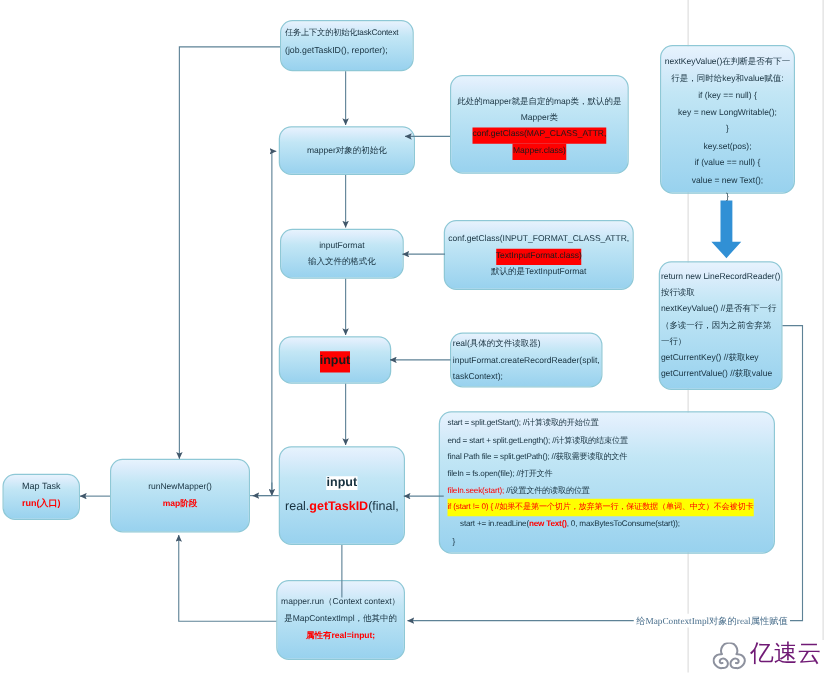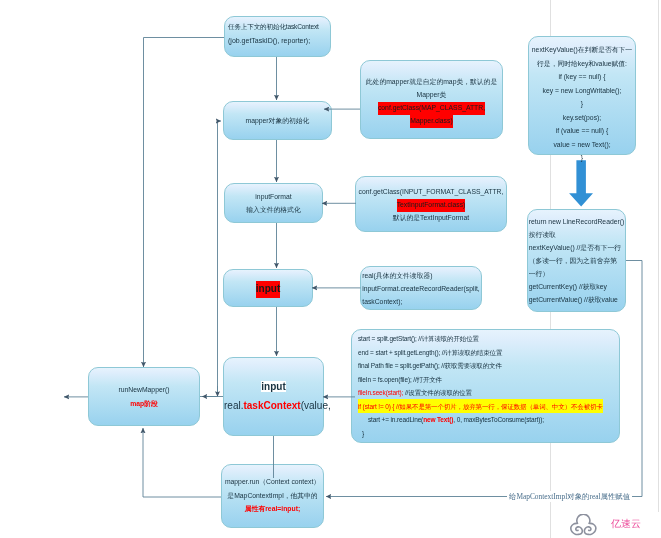--- a/index.html
+++ b/index.html
@@ -97,24 +97,30 @@
 
   <div class="node" style="left:223px;top:269px;width:90px;height:38px;font-size:10px;font-weight:bold">
     <div class="inner">
       <span class="hl-red">input</span>
     </div>
   </div>
 
   <div class="node" style="left:223px;top:357px;width:101px;height:79px;font-size:10px;line-height:18.5px">
     <div class="inner">
       <div><span class="hl-white" style="font-weight:bold">input</span></div>
-      <div><span>real.</span><span class="red">taskContext</span><span>(value,</span></div>
-    </div>
-  </div>
-
+      <div><span>real.</span><span class="red">getTaskID</span><span>(final,</span></div>
+    </div>
+  </div>
+
+  <div class="node" style="left:2px;top:379px;width:62px;height:37px;font-size:7.2px;line-height:13.6px;padding-bottom:3px">
+    <div class="inner">
+      <div>Map Task</div>
+      <div class="red">run(入口)</div>
+    </div>
+  </div>
 
   <div class="node" style="left:88px;top:367px;width:112px;height:59px;font-size:6.8px;line-height:13.6px;padding-bottom:0px">
     <div class="inner">
       <div>runNewMapper()</div>
       <div class="red">map阶段</div>
     </div>
   </div>
 
   <div class="node" style="left:221px;top:464px;width:103px;height:64px;font-size:6.8px;line-height:13.5px;padding-bottom:1px">
     <div class="inner">
@@ -191,16 +197,16 @@
   <div class="wm" style="left:507px;top:491px;z-index:9;font-size:7.4px;line-height:11px;color:#4a6f8c;background:#fff;padding:0 2px;font-family:&quot;Liberation Serif&quot;,serif;white-space:nowrap">给MapContextImpl对象的real属性赋值</div>
 
   <div class="wm" style="left:570px;top:513.5px;">
     <svg width="28" height="23" viewBox="0 0 28 23" style="position:absolute;left:0px;top:0px">
       <g fill="none" stroke="#8d919e" stroke-width="1.6" stroke-linecap="round" stroke-linejoin="round">
         <path d="M7.40,9.30 A6.5,6.5 0 1 1 19.30,9.30"></path>
         <path d="M7.40,9.30 C6.75,9.43 4.57,9.47 3.50,10.10 C2.43,10.73 1.37,12.03 1.00,13.10 C0.63,14.17 0.92,15.52 1.30,16.50 C1.68,17.48 2.52,18.35 3.30,19.00 C4.08,19.65 5.20,20.17 6.00,20.40 C6.80,20.63 7.38,20.45 8.10,20.40 C8.82,20.35 9.68,20.37 10.30,20.10 C10.92,19.83 11.47,19.37 11.80,18.80 C12.13,18.23 12.33,17.38 12.30,16.70 C12.27,16.02 12.02,15.30 11.60,14.70 C11.18,14.10 10.42,13.40 9.80,13.10 C9.18,12.80 8.48,12.78 7.90,12.90 C7.32,13.02 6.65,13.38 6.30,13.80 C5.95,14.22 5.73,14.95 5.80,15.40 C5.87,15.85 6.33,16.33 6.70,16.50 C7.07,16.67 7.78,16.42 8.00,16.40"></path>
         <path d="M19.30,9.30 C19.95,9.43 22.13,9.47 23.20,10.10 C24.27,10.73 25.33,12.03 25.70,13.10 C26.07,14.17 25.78,15.52 25.40,16.50 C25.02,17.48 24.18,18.35 23.40,19.00 C22.62,19.65 21.50,20.17 20.70,20.40 C19.90,20.63 19.32,20.45 18.60,20.40 C17.88,20.35 17.02,20.37 16.40,20.10 C15.78,19.83 15.23,19.37 14.90,18.80 C14.57,18.23 14.37,17.38 14.40,16.70 C14.43,16.02 14.68,15.30 15.10,14.70 C15.52,14.10 16.28,13.40 16.90,13.10 C17.52,12.80 18.22,12.78 18.80,12.90 C19.38,13.02 20.05,13.38 20.40,13.80 C20.75,14.22 20.97,14.95 20.90,15.40 C20.83,15.85 20.37,16.33 20.00,16.50 C19.63,16.67 18.92,16.42 18.70,16.40"></path>
       </g>
     </svg>
-    <span style="position:absolute;left:41px;top:1.5px;font-size:10px;line-height:18px;color:#ec4899;white-space:nowrap">亿速云</span>
+    <span style="position:absolute;left:30px;top:1.5px;font-size:19px;line-height:18px;color:#701a75;white-space:nowrap">亿速云</span>
   </div>
 
 </div>
 
 </body></html>

